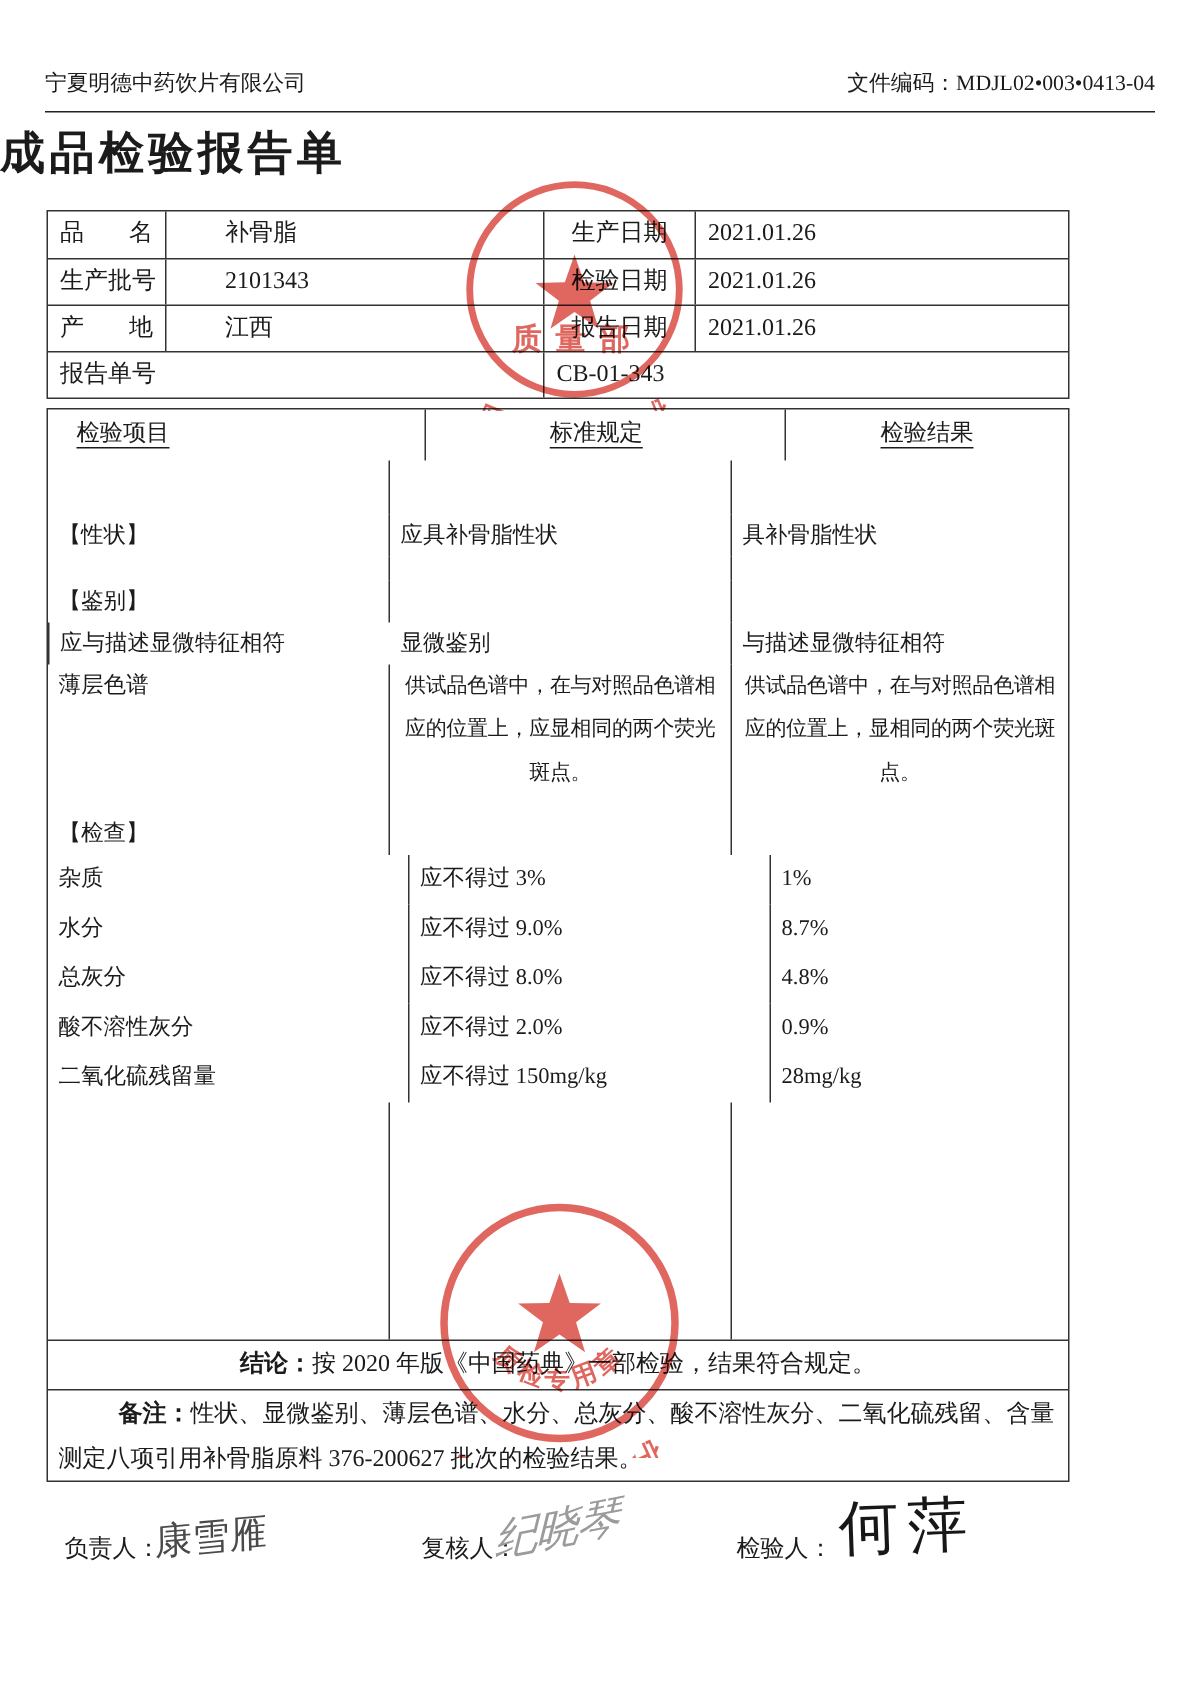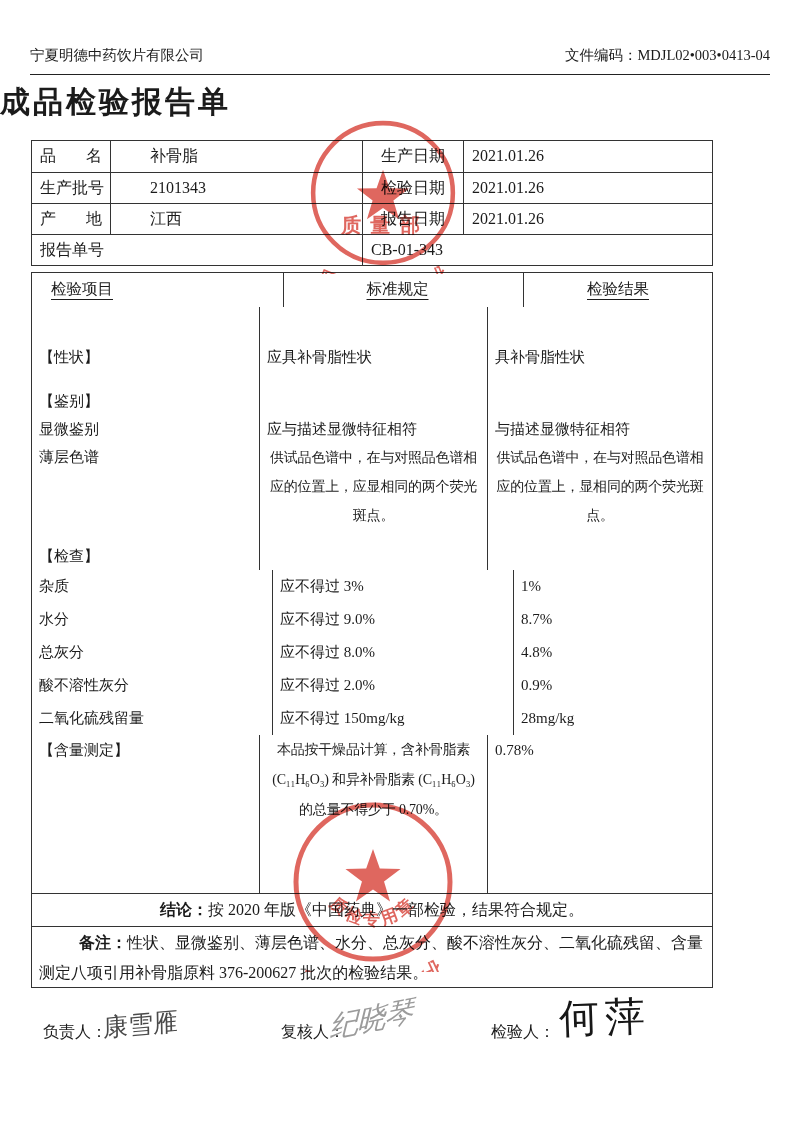--- a/index.html
+++ b/index.html
@@ -152,22 +152,22 @@
           <div class="mc c3"></div>
       </div>
 
       <div class="mt-row h28">
         <div class="mc c1">【鉴别】</div>
         <div class="mc c2"></div>
         <div class="mc c3"></div>
       </div>
 
       <div class="mt-row h28">
+        <div class="mc c2">应与描述显微特征相符</div>
         <div class="mc c1">显微鉴别</div>
-        <div class="mc c2">应与描述显微特征相符</div>
         <div class="mc c3">与描述显微特征相符</div>
       </div>
 
       <div class="mt-row h87">
         <div class="mc c1">薄层色谱</div>
         <div class="mc c2 wrap">供试品色谱中，在与对照品色谱相应的位置上，应显相同的两个荧光斑点。</div>
         <div class="mc c3 wrap">供试品色谱中，在与对照品色谱相应的位置上，显相同的两个荧光斑点。</div>
       </div>
 
       <div class="mt-row h12">
@@ -205,25 +205,20 @@
         <div class="mc c2">应不得过 2.0%</div>
         <div class="mc c3">0.9%</div>
       </div>
 
       <div class="mt-row h33">
         <div class="mc c1">二氧化硫残留量</div>
         <div class="mc c2">应不得过 150mg/kg</div>
         <div class="mc c3">28mg/kg</div>
       </div>
 
-      <div class="mt-row h90">
-        <div class="mc c1">【含量测定】</div>
-        <div class="mc c2 wrap">本品按干燥品计算，含补骨脂素 (C₁₁H₆O₃) 和异补骨脂素 (C₁₁H₆O₃) 的总量不得少于 0.70%。</div>
-        <div class="mc c3">0.78%</div>
-      </div>
 
       <div class="mt-row fill">
         <div class="mc c1"></div>
           <div class="mc c2"></div>
           <div class="mc c3"></div>
       </div>
     </div>
 
     <div class="concl-row"><b>结论：</b><span>按 2020 年版《中国药典》一部检验，结果符合规定。</span></div>
 

